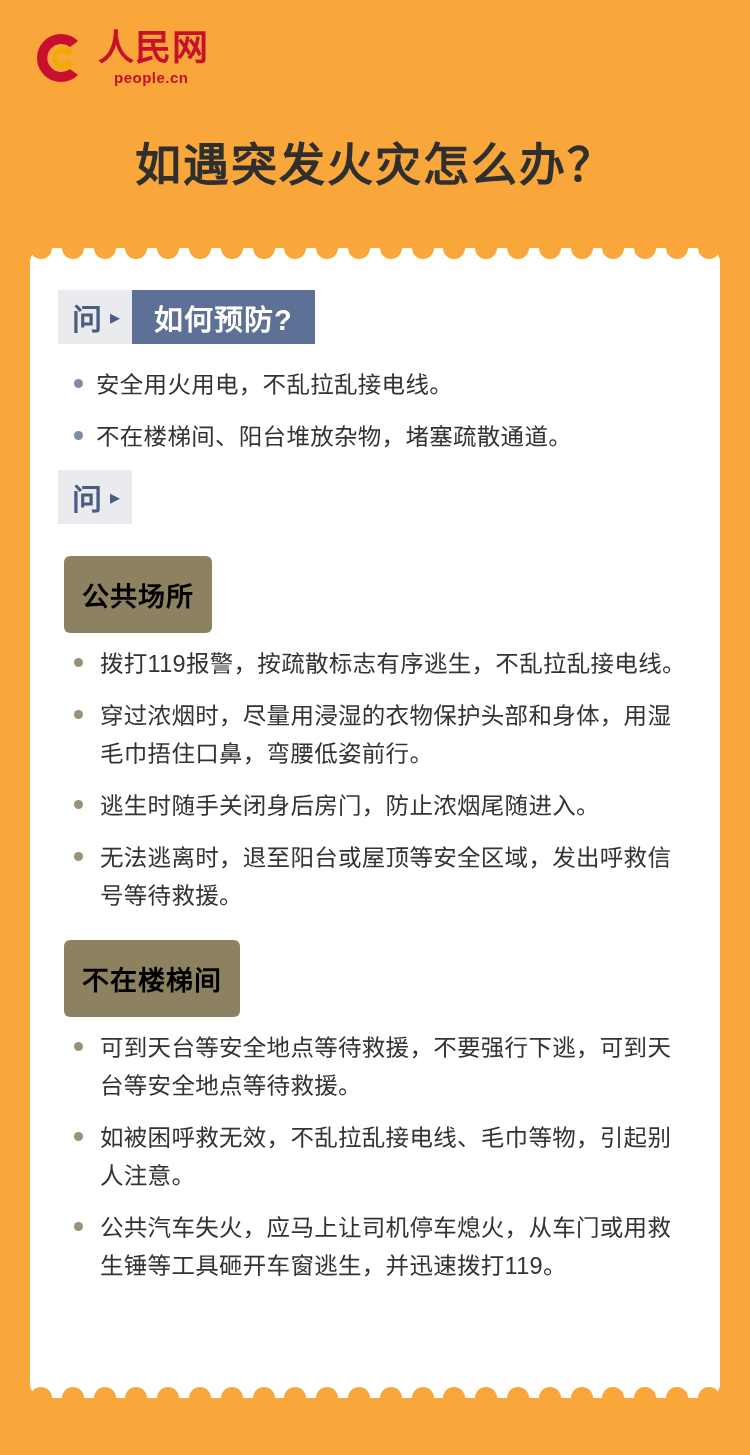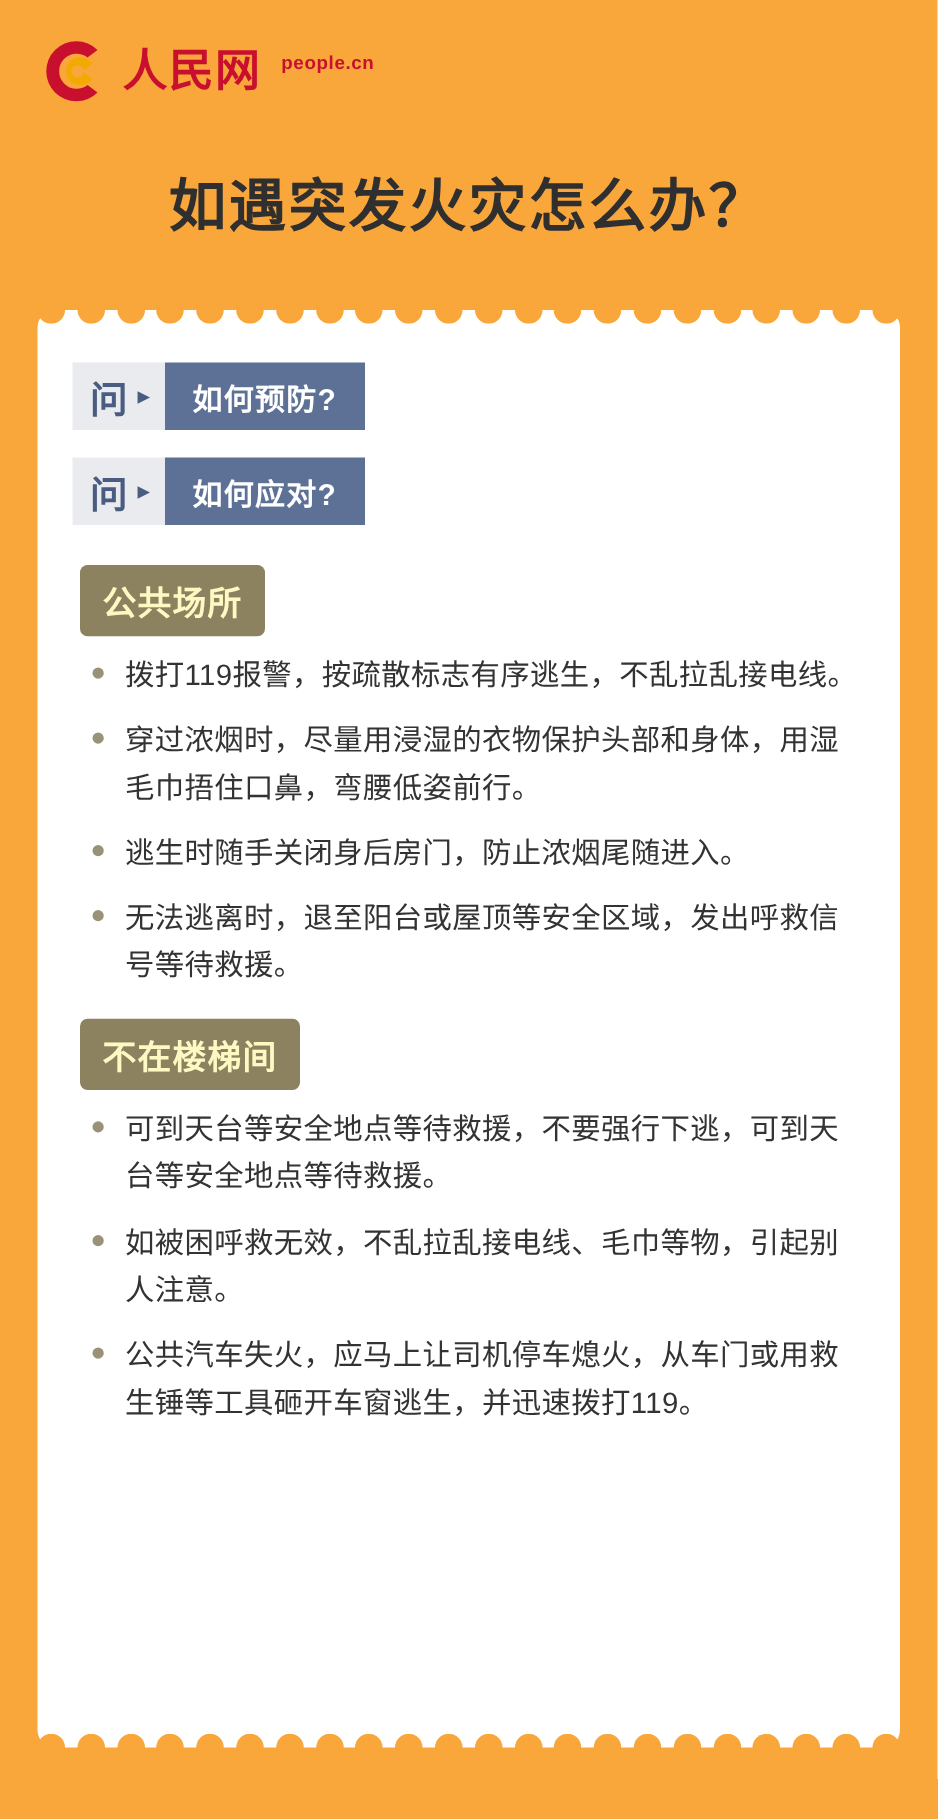--- a/index.html
+++ b/index.html
@@ -25,21 +25,21 @@
     gap: 10px;
   }
   .logo-mark {
     width: 54px;
     height: 54px;
     position: relative;
   }
   .logo-mark svg { display: block; }
   .logo-word {
     display: flex;
-    flex-direction: row;
+    flex-direction: column;
     align-items: flex-start;
     line-height: 1;
   }
   .logo-cn {
     font-size: 36px;
     font-weight: bold;
     color: #C8102E;
     letter-spacing: 1px;
     font-family: "Liberation Serif", "DejaVu Serif", serif;
   }
@@ -124,36 +124,36 @@
   }
   .q-arrow {
     color: #4A5C80;
     font-size: 20px;
     line-height: 1;
     margin-left: 2px;
   }
   .q-text {
     background: #5D7196;
     color: #FFFFFF;
-    font-size: 24px;
+    font-size: 29px;
     font-weight: bold;
     display: flex;
     align-items: center;
     padding: 0 22px;
     letter-spacing: 1px;
   }
 
   
   .tag {
     display: inline-block;
     background: #8D8260;
-    color: #fef9c3;
+    color: #000000;
     font-size: 27px;
     font-weight: bold;
-    padding: 9px 18px;
+    padding: 19px 18px;
     border-radius: 6px;
     letter-spacing: 1px;
     margin: 10px 0 12px 6px;
   }
 
   
   ul.bullets {
     list-style: none;
     margin: 0 0 14px 0;
     padding: 0 4px 0 12px;
@@ -253,27 +253,30 @@
   <div class="card-inner">
 
     <div class="q-block">
       <div class="q-label">
         <span>问</span>
         <span class="q-arrow">▸</span>
       </div>
       <div class="q-text">如何预防?</div>
     </div>
 
+    <ul class="bullets">
+      <li>安全用火用电，不乱拉乱接电线。</li>
+      <li>不在楼梯间、阳台堆放杂物，堵塞疏散通道。</li>
+    </ul>
 
     <div class="q-block">
       <div class="q-label">
         <span>问</span>
         <span class="q-arrow">▸</span>
       </div>
-      <div class="q-text">如何应对?</div>
     </div>
 
     <div class="group">
       <div class="tag">公共场所</div>
       <ul class="bullets brown indent">
         <li>拨打119报警，按疏散标志有序逃生，不乱拉乱接电线。</li>
         <li>穿过浓烟时，尽量用浸湿的衣物保护头部和身体，用湿毛巾捂住口鼻，弯腰低姿前行。</li>
         <li>逃生时随手关闭身后房门，防止浓烟尾随进入。</li>
         <li>无法逃离时，退至阳台或屋顶等安全区域，发出呼救信号等待救援。</li>
       </ul>

